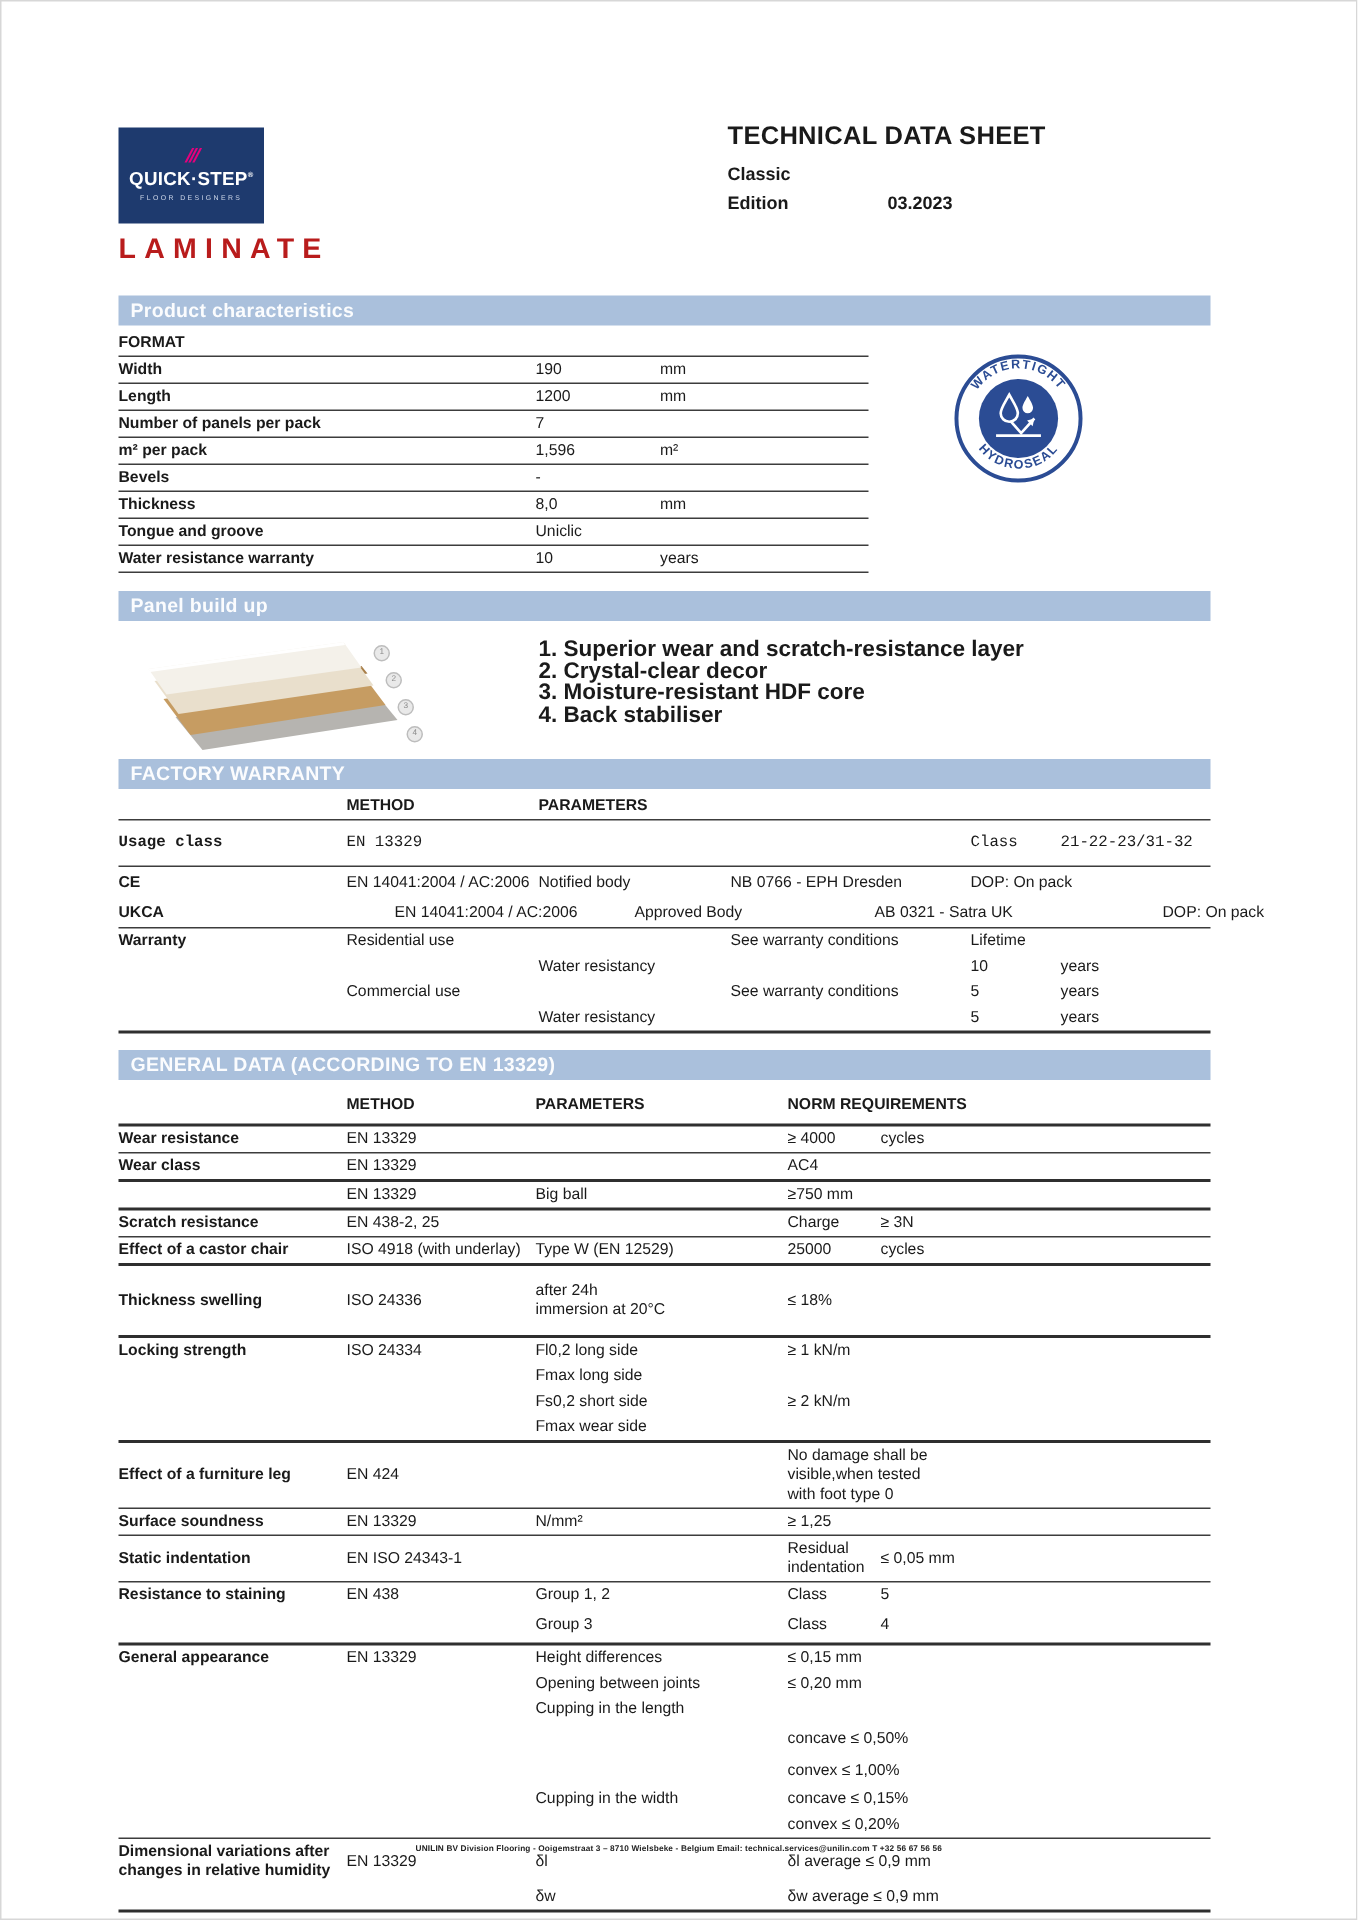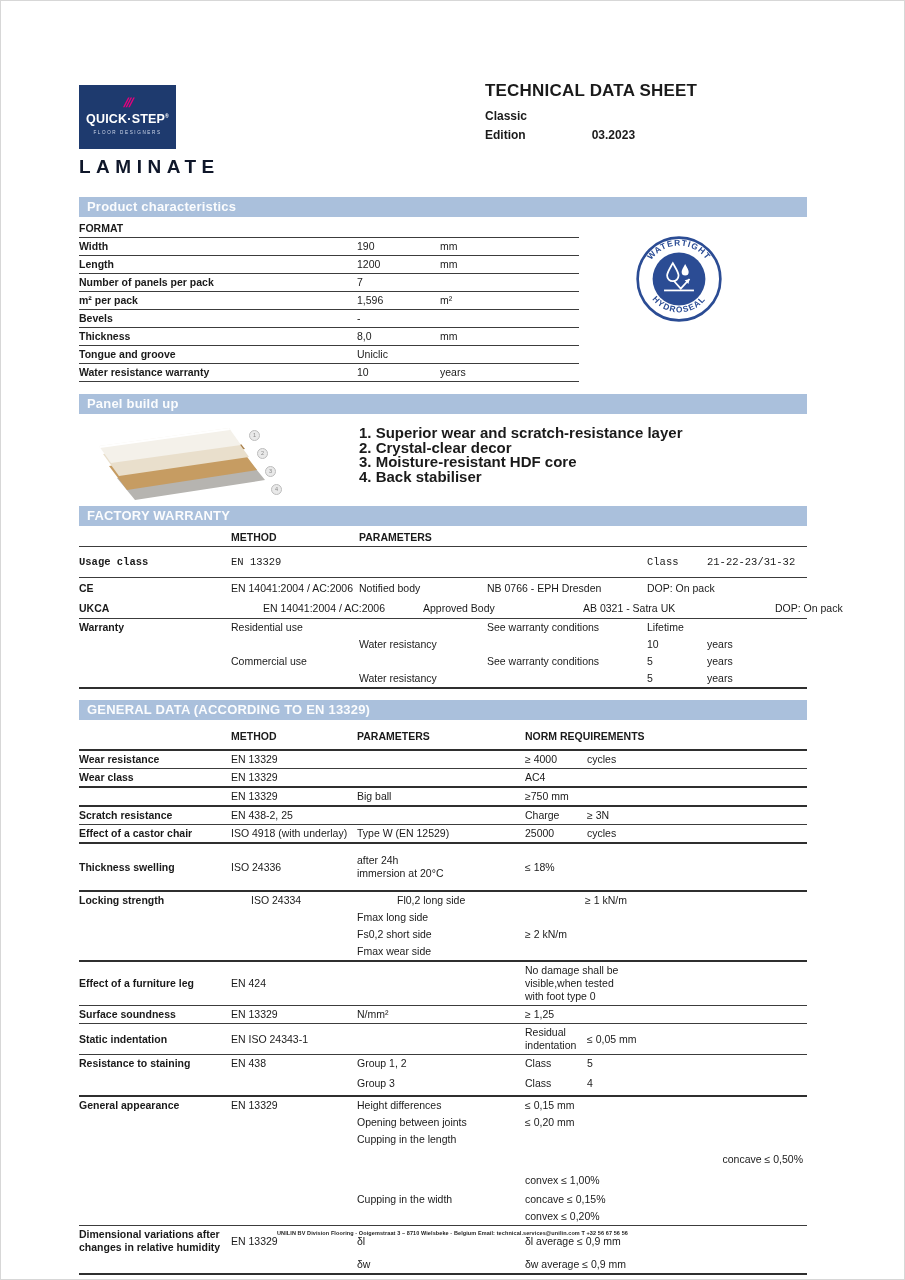--- a/index.html
+++ b/index.html
@@ -6,21 +6,21 @@
   body{font-family:"Liberation Sans", sans-serif;color:#1a1a1a;}
   .page{position:relative;width:905px;height:1280px;background:#ffffff;border:1px solid #d7d7d7;box-sizing:border-box;overflow:hidden;}
 
   
   .logo-block{position:absolute;left:78px;top:84px;width:160px;}
   .logo-box{width:97px;height:64px;background:#1e3a6e;display:flex;flex-direction:column;align-items:center;justify-content:center;gap:2px;}
   .logo-marks{color:#e5007d;font-weight:bold;font-style:italic;font-size:13px;letter-spacing:-1px;line-height:10px;transform:skewX(-8deg);}
   .logo-brand{color:#ffffff;font-weight:bold;font-size:12.5px;letter-spacing:.2px;line-height:13px;}
   .logo-brand sup{font-size:5px;}
   .logo-sub{color:#cfd8ea;font-size:4.6px;letter-spacing:1.6px;line-height:7px;}
-  .logo-product-line{margin-top:7px;color:#0f172a;font-weight:bold;font-size:19px;letter-spacing:5.5px;}
+  .logo-product-line{margin-top:7px;color:#b91c1c;font-weight:bold;font-size:19px;letter-spacing:5.5px;}
 
   .title-block{position:absolute;left:484px;top:80px;width:340px;}
   .doc-title{font-size:17px;font-weight:bold;letter-spacing:.2px;}
   .doc-collection{margin-top:8px;font-size:12px;font-weight:bold;}
   .doc-edition{margin-top:5px;font-size:12px;font-weight:bold;display:flex;}
   .doc-edition .ed-val{margin-left:66px;}
 
   
   .content{position:absolute;left:78px;top:196px;width:728px;}
   .section-bar{width:728px;height:20px;line-height:20px;background:#aac0dc;color:rgba(255,255,255,.95);
@@ -282,21 +282,21 @@
           <div class="tcell c3">25000</div>
           <div class="tcell c4">cycles</div>
         </div>
         <div class="trow sep-thick vc" style="min-height: 46px;">
           <div class="tcell c0">Thickness swelling</div>
           <div class="tcell c1">ISO 24336</div>
           <div class="tcell c2">after 24h
 immersion at 20°C</div>
           <div class="tcell c3 span2">≤ 18%</div>
         </div>
-        <div class="trow" style="min-height: 17px; gap: 20px;">
+        <div class="trow" style="min-height: 17px;">
           <div class="tcell c0">Locking strength</div>
           <div class="tcell c1">ISO 24334</div>
           <div class="tcell c2">Fl0,2 long side</div>
           <div class="tcell c3 span2">≥ 1 kN/m</div>
         </div>
         <div class="trow" style="min-height: 17px;">
           <div class="tcell c0"></div>
           <div class="tcell c1"></div>
           <div class="tcell c2">Fmax long side</div>
           <div class="tcell c3 span2"></div>
@@ -360,21 +360,21 @@
           <div class="tcell c1"></div>
           <div class="tcell c2">Opening between joints</div>
           <div class="tcell c3 span2">≤ 0,20 mm</div>
         </div>
         <div class="trow" style="min-height: 17px;">
           <div class="tcell c0"></div>
           <div class="tcell c1"></div>
           <div class="tcell c2">Cupping in the length</div>
           <div class="tcell c3 span2"></div>
         </div>
-        <div class="trow vc" style="min-height: 22px; text-align: right;">
+        <div class="trow vc" style="min-height: 22px;">
           <div class="tcell c0"></div>
           <div class="tcell c1"></div>
           <div class="tcell c2"></div>
           <div class="tcell c3 span2">concave ≤ 0,50%</div>
         </div>
         <div class="trow vc" style="min-height: 21px;">
           <div class="tcell c0"></div>
           <div class="tcell c1"></div>
           <div class="tcell c2"></div>
           <div class="tcell c3 span2">convex ≤ 1,00%</div>

